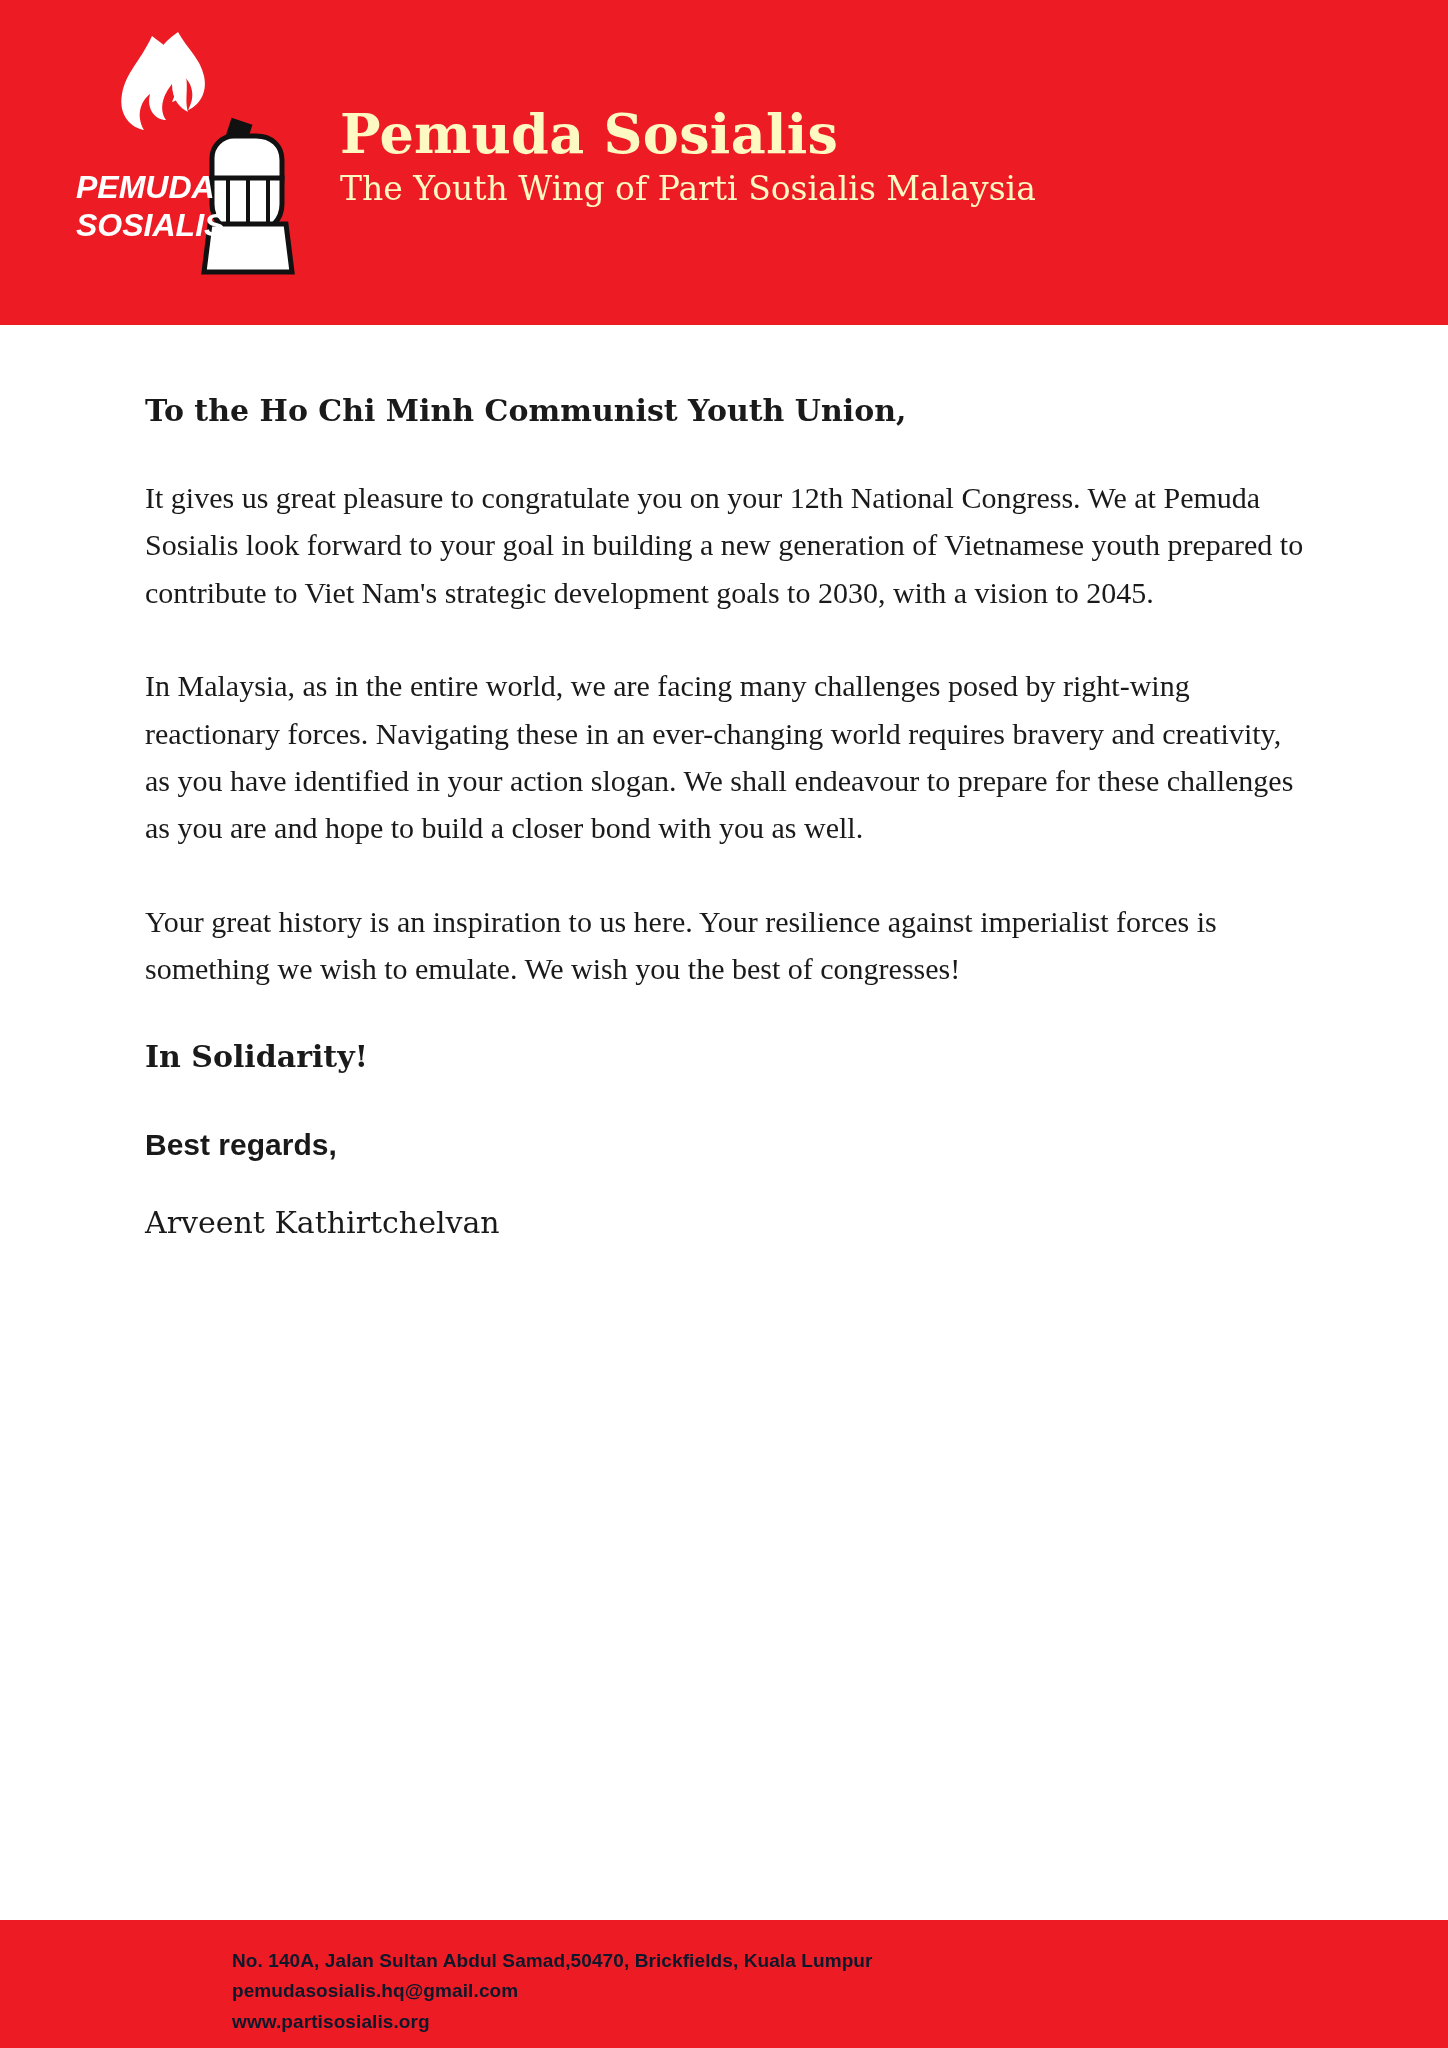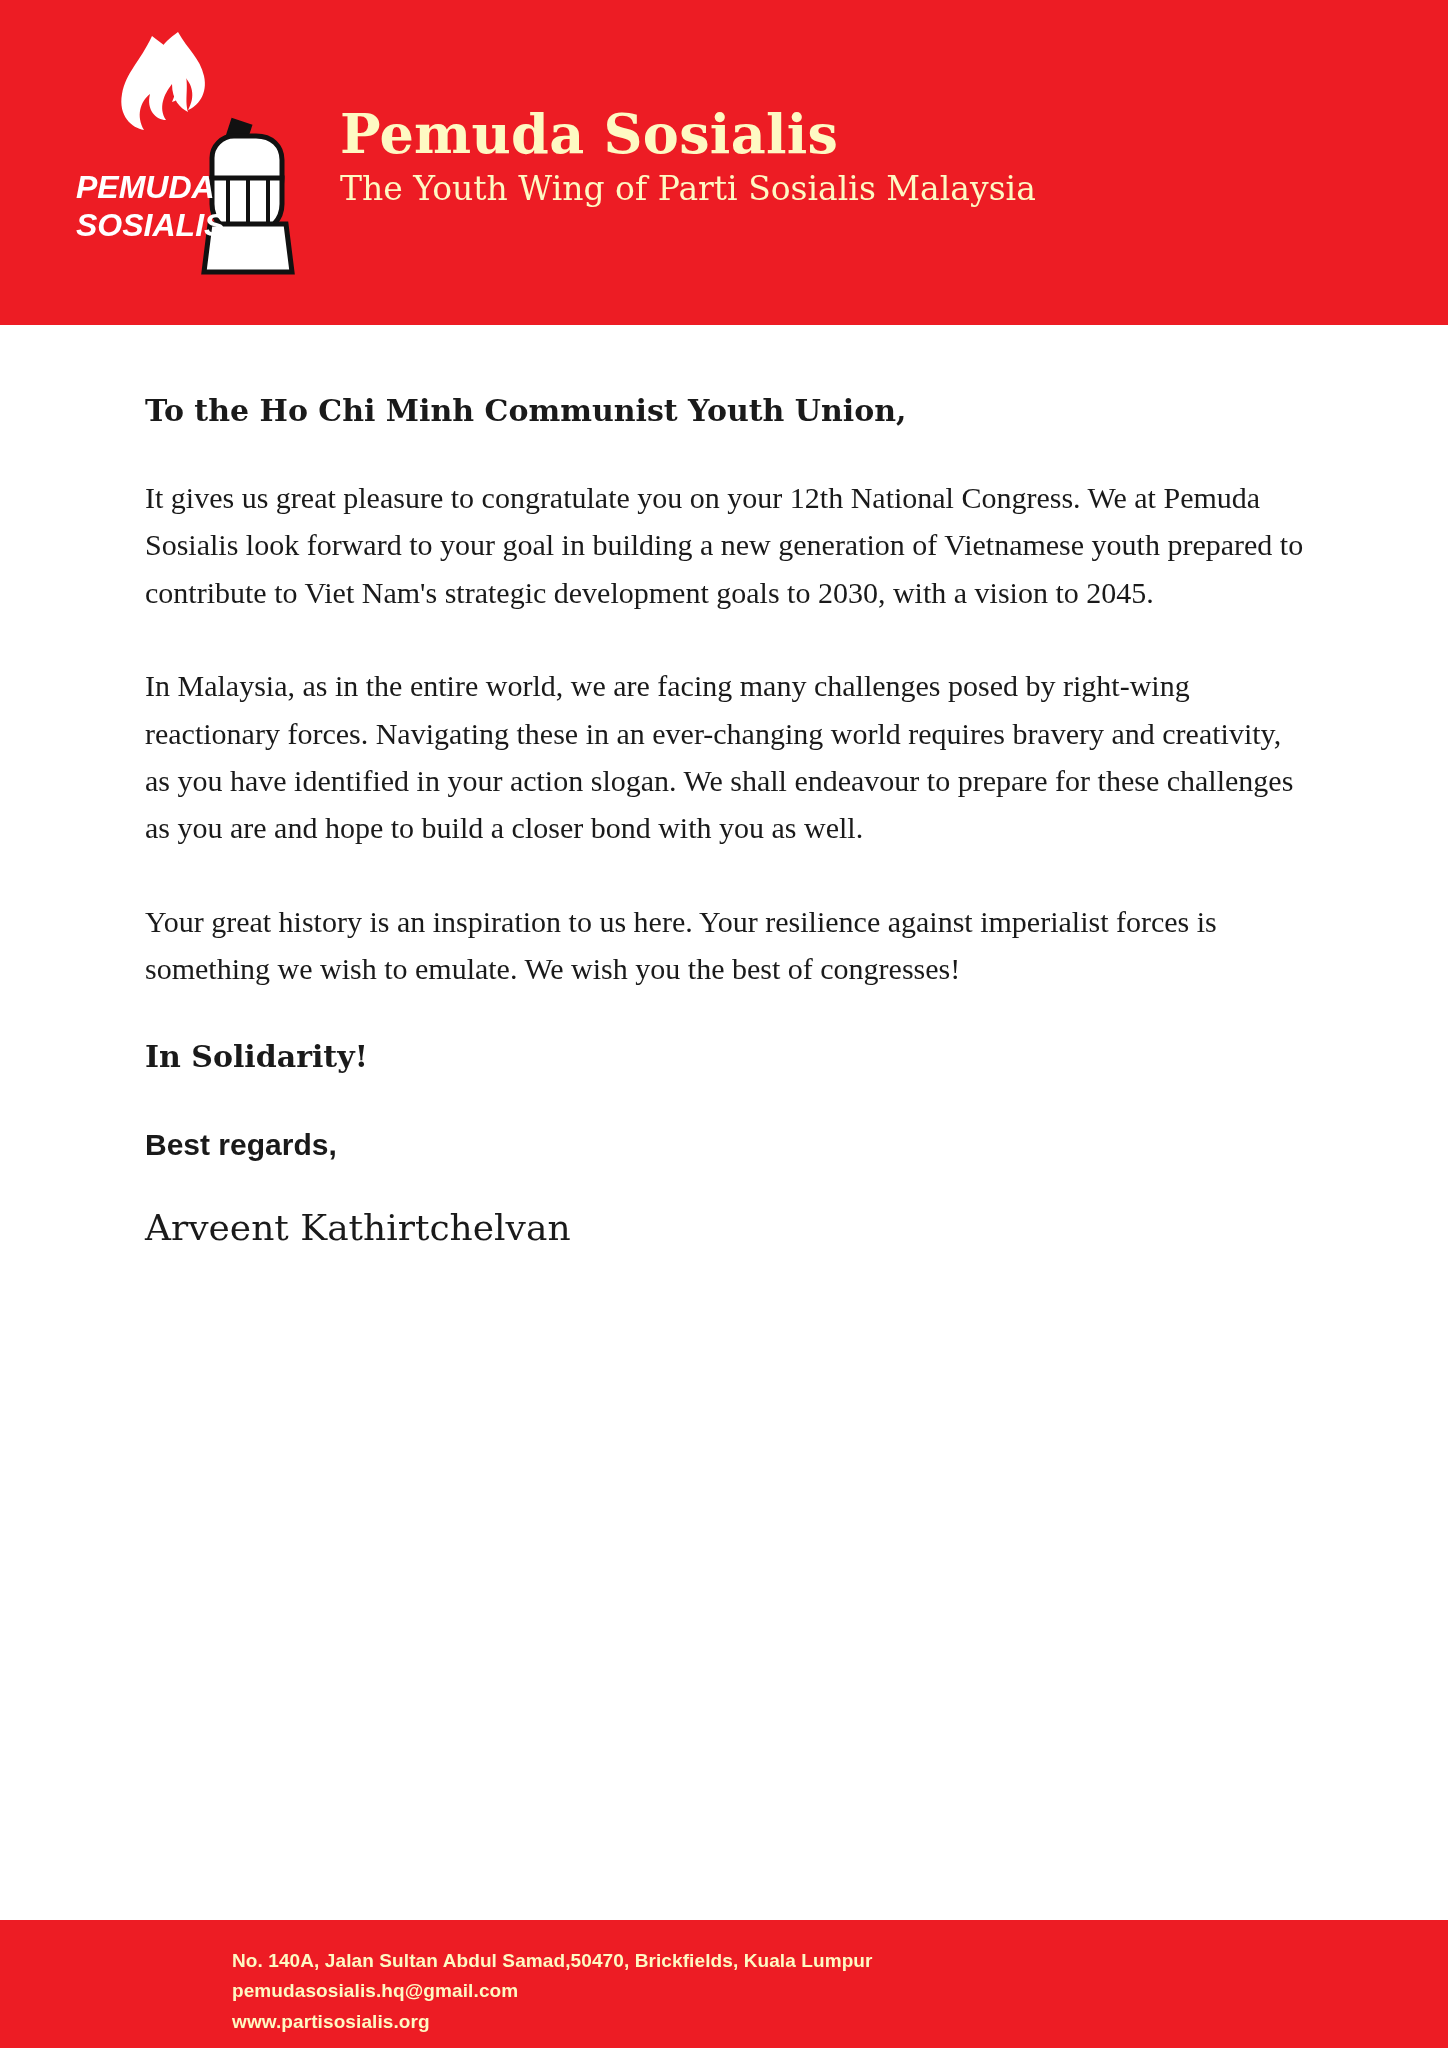--- a/index.html
+++ b/index.html
@@ -93,30 +93,30 @@
     margin: 0 0 54px 0;
   }
   .regards {
     font-family: Liberation Sans, sans-serif;
     font-size: 30px;
     font-weight: bold;
     margin: 0 0 40px 0;
   }
   .signature {
     font-family: "DejaVu Serif", serif;
-    font-size: 36px;
+    font-size: 30px;
     line-height: 1.42;
   }
 
   
   .footer {
     flex: 0 0 auto;
     height: 128px;
     background: #ed1c24;
-    color: #fef9c3;
+    color: #0f172a;
     padding: 26px 0 0 232px;
     box-sizing: border-box;
   }
   .footer-line {
     font-family: "Liberation Sans", sans-serif;
     font-size: 19px;
     font-weight: bold;
     line-height: 1.6;
     letter-spacing: 0.1px;
   }

